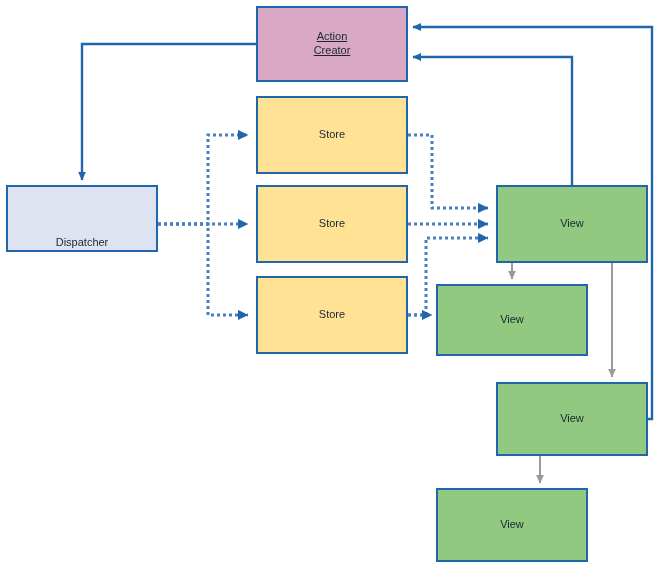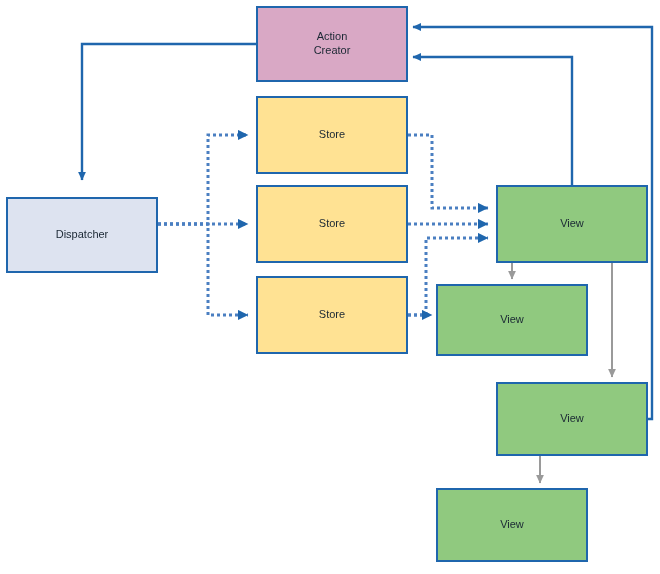--- a/index.html
+++ b/index.html
@@ -36,24 +36,24 @@
         <polyline points="408,315 432,315" fill="none" stroke="#4a7fc1" stroke-width="3" stroke-dasharray="3 3" stroke-linecap="butt" marker-end="url(#arrow-dotted)"></polyline>
         <polyline points="512,263 512,279" fill="none" stroke="#9a9a9a" stroke-width="2" marker-end="url(#arrow-gray)"></polyline>
         <polyline points="612,263 612,377" fill="none" stroke="#9a9a9a" stroke-width="2" marker-end="url(#arrow-gray)"></polyline>
         <polyline points="540,456 540,483" fill="none" stroke="#9a9a9a" stroke-width="2" marker-end="url(#arrow-gray)"></polyline>
         <polyline points="572,185 572,57 413,57" fill="none" stroke="#1f66ad" stroke-width="2.4" marker-end="url(#arrow-blue)"></polyline>
         <polyline points="648,419 652,419 652,27 413,27" fill="none" stroke="#1f66ad" stroke-width="2.4" marker-end="url(#arrow-blue)"></polyline>
       </g>
   </svg>
   <div id="node-layer">
       <div class="node" style="left: 256px; top: 6px; width: 152px; height: 76px; background: rgb(217, 168, 197); border-color: rgb(31, 102, 173);">
-        <span class="lbl" style="color: rgb(26, 39, 51);">Action
+        <span class="lbl" style="color: rgb(26, 39, 51); text-decoration: underline;">Action
 Creator</span>
       </div>
-      <div class="node" style="left: 6px; top: 197px; width: 152px; height: 76px; background: rgb(221, 227, 240); border-color: rgb(31, 102, 173);">
+      <div class="node" style="left: 6px; top: 185px; width: 152px; height: 67px; background: rgb(221, 227, 240); border-color: rgb(31, 102, 173); align-items: flex-end;">
         <span class="lbl" style="color: rgb(26, 39, 51);">Dispatcher</span>
       </div>
       <div class="node" style="left: 256px; top: 96px; width: 152px; height: 78px; background: rgb(255, 226, 147); border-color: rgb(31, 102, 173);">
         <span class="lbl" style="color: rgb(26, 39, 51);">Store</span>
       </div>
       <div class="node" style="left: 256px; top: 185px; width: 152px; height: 78px; background: rgb(255, 226, 147); border-color: rgb(31, 102, 173);">
         <span class="lbl" style="color: rgb(26, 39, 51);">Store</span>
       </div>
       <div class="node" style="left: 256px; top: 276px; width: 152px; height: 78px; background: rgb(255, 226, 147); border-color: rgb(31, 102, 173);">
         <span class="lbl" style="color: rgb(26, 39, 51);">Store</span>

